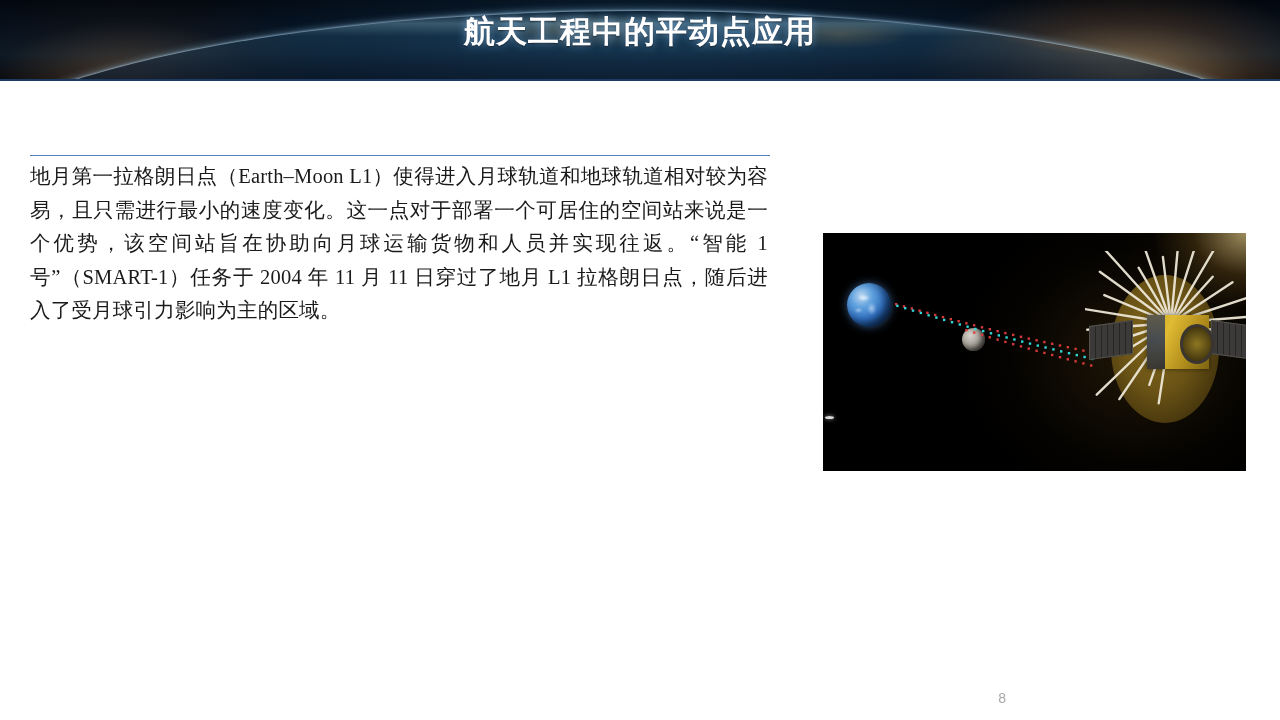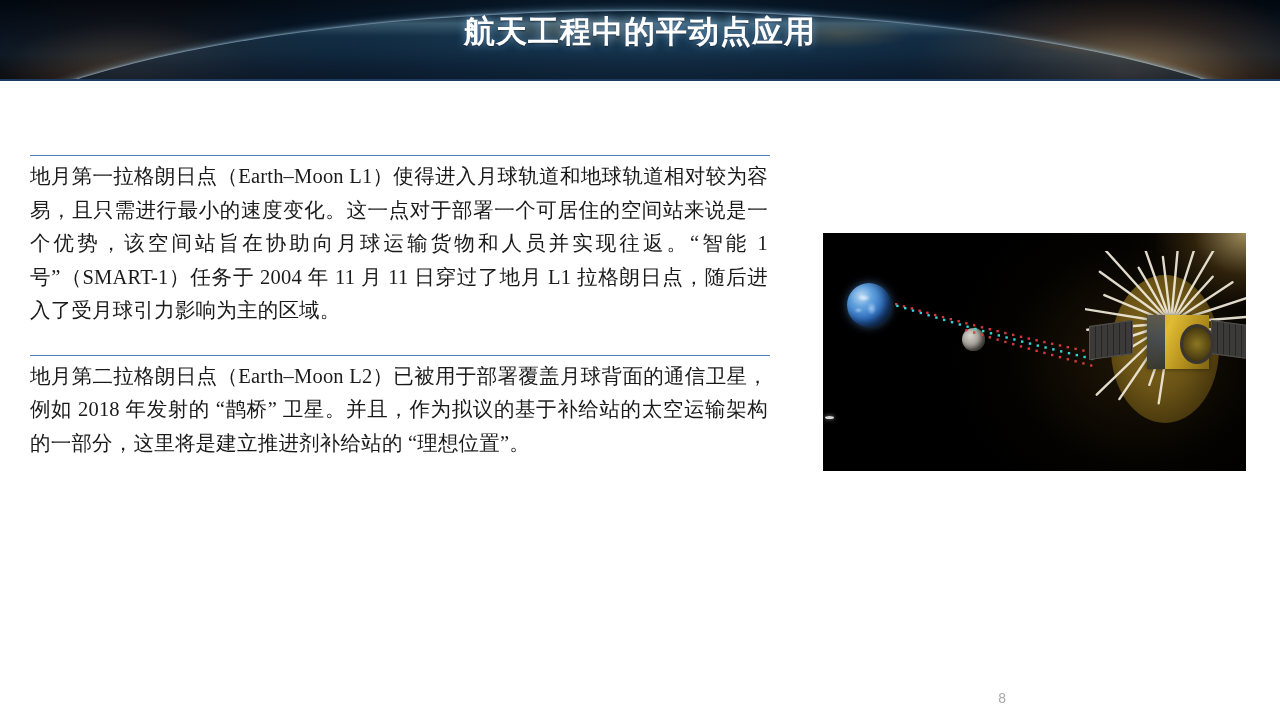--- a/index.html
+++ b/index.html
@@ -304,24 +304,20 @@
 
   <div class="text-column">
 
     <div class="para-block">
       <div class="para-rule"></div>
       <p class="para-text">地月第一拉格朗日点（Earth–Moon L1）使得进入月球轨道和地球轨道相对较为容易，且只需进行最小的速度变化。这一点对于部署一个可居住的空间站来说是一个优势，该空间站旨在协助向月球运输货物和人员并实现往返。“智能 1 号”（SMART-1）任务于 2004 年 11 月 11 日穿过了地月 L1 拉格朗日点，随后进入了受月球引力影响为主的区域。</p>
     </div>
 
     <div class="gap-a"></div>
 
-    <div class="para-block">
-      <div class="para-rule"></div>
-      <p class="para-text">地月第二拉格朗日点（Earth–Moon L2）已被用于部署覆盖月球背面的通信卫星，例如 2018 年发射的 “鹊桥” 卫星。并且，作为拟议的基于补给站的太空运输架构的一部分，这里将是建立推进剂补给站的 “理想位置”。</p>
-    </div>
 
     <div class="gap-b"></div>
 
 
   </div>
 
   <div class="space-figure">
     <div class="fig-glow"></div>
     <div class="fig-stars"></div>
 

